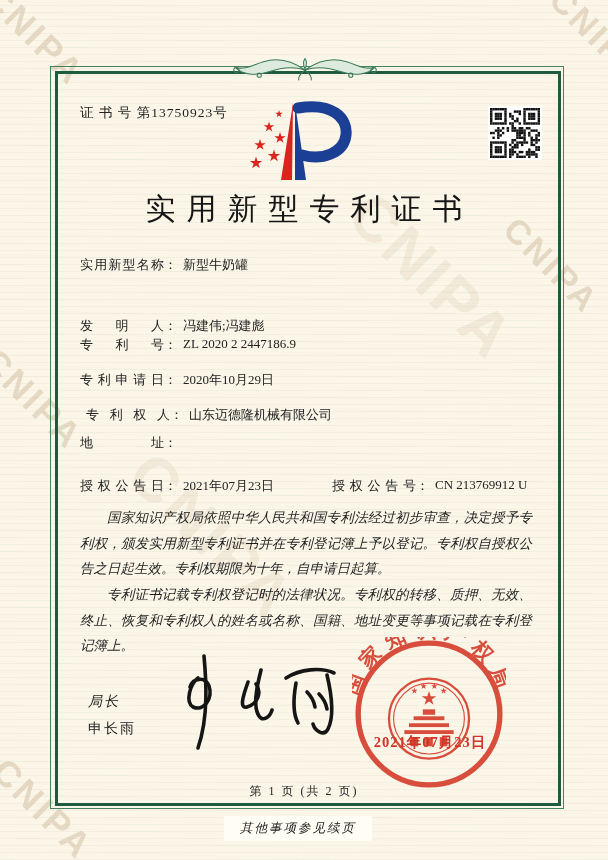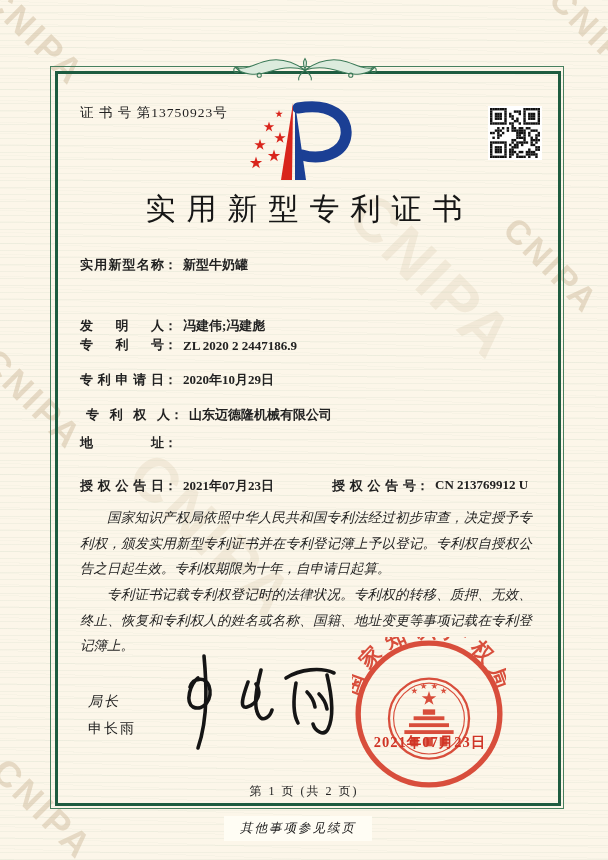--- a/index.html
+++ b/index.html
@@ -21,21 +21,21 @@
       border:3px solid #1e5c40;z-index:2;}
   .ornament{position:absolute;left:227px;top:47px;width:156px;height:46px;z-index:3;}
   .certno{position:absolute;left:80px;top:104px;font-size:13.5px;letter-spacing:1px;z-index:3;}
   .logo{position:absolute;left:234px;top:100px;width:122px;height:84px;z-index:3;}
   .qr{position:absolute;left:488px;top:106px;width:50px;height:50px;background:#fff;
       padding:2px;z-index:3;}
   .title{position:absolute;left:0;top:189px;width:608px;text-align:center;
       font-size:30px;font-weight:400;letter-spacing:11px;text-indent:11px;
       color:#161616;z-index:3;}
   .fields{position:absolute;left:80px;top:0;width:450px;z-index:3;font-size:13px;}
-  .frow{position:absolute;left:0;display:flex;align-items:flex-end;font-weight:bold;}
+  .frow{position:absolute;left:0;display:flex;align-items:flex-start;}
   .flabel{display:inline-block;width:84px;text-align:justify;text-align-last:justify;
       flex:0 0 84px;}
   .fcolon{flex:0 0 auto;}
   .fvalue{margin-left:6px;}
   .addr .fvalue{width:352px;line-height:1.55;}
   .grant{display:flex;gap:0;}
   .grant .pair2{margin-left:58px;display:flex;}
   .paras{position:absolute;left:80px;top:505px;width:452px;z-index:3;
       font-size:13.5px;line-height:1.9;text-align:justify;font-style:italic;color:#1f1f1f;}
   .paras p{margin:0;text-indent:2em;}

